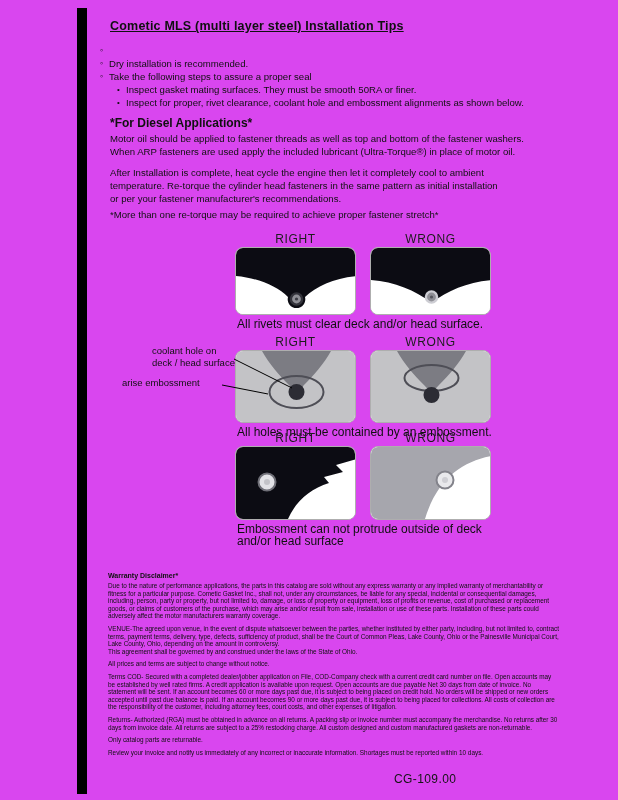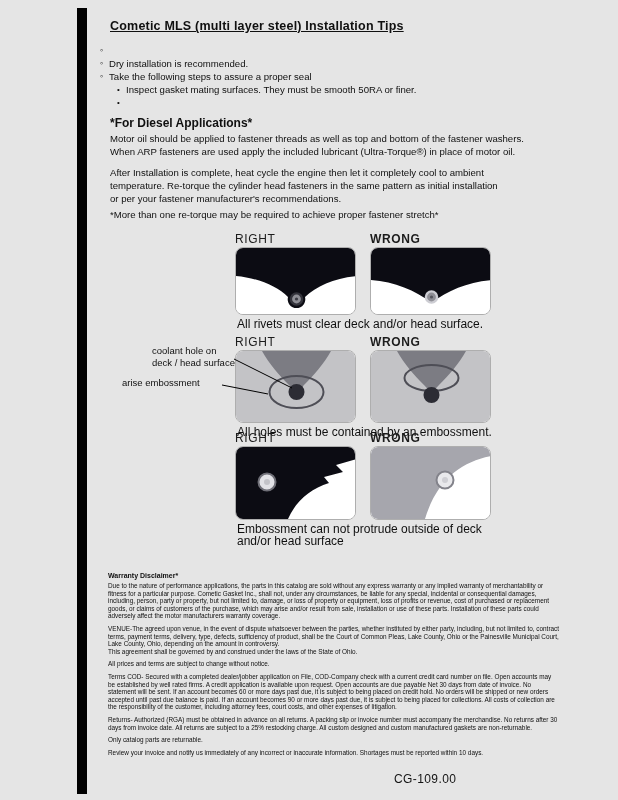--- a/index.html
+++ b/index.html
@@ -1,19 +1,19 @@
 <!DOCTYPE html>
 <html><head>
 <meta charset="utf-8">
 <style>
   * { margin:0; padding:0; box-sizing:border-box; }
   html,body { background:#ffffff; }
   .page {
     position:relative; width:618px; height:800px; margin:0 auto;
-    background:#e5e5e5; color:#101010; overflow:hidden;
+    background:#d946ef; color:#101010; overflow:hidden;
     font-family:"Liberation Sans", sans-serif;
   }
   .left-bar { position:absolute; left:77px; top:8px; width:10px; height:786px; background:#000; }
 
   .title {
     position:absolute; left:110px; top:19px;
     font-size:12.5px; font-weight:bold; text-decoration:underline; letter-spacing:0.2px;
   }
 
   .tips { position:absolute; left:100px; top:44px; width:470px; font-size:9.6px; }
@@ -25,22 +25,22 @@
   .diesel-h { position:absolute; left:110px; top:116px; font-size:12px; font-weight:bold; }
   .para { position:absolute; left:110px; font-size:9.6px; line-height:13px; white-space:pre; }
   .p1 { top:132px; }
   .p2 { top:166px; }
   .note { top:208px; }
 
   .diagrams { position:absolute; left:97px; top:231px; width:480px; height:320px; }
   .dg-row { position:absolute; left:0; width:480px; }
   .dg-row1 { top:1px; } .dg-row2 { top:104px; } .dg-row3 { top:200px; }
   .dg-labels { margin-left:138px; width:256px; display:flex; height:13px; }
-  .dg-labels span { width:121px; font-size:12px; letter-spacing:0.6px; color:#1c1c1c; }
-  .dg-labels span + span { margin-left:14px;font-weight:bold; }
+  .dg-labels span { width:121px; text-align:center; font-size:12px; letter-spacing:0.6px; color:#1c1c1c; }
+  .dg-labels span + span { margin-left:14px; }
   .dg-pair { margin-left:138px; margin-top:2px; display:flex; gap:14px; }
   .dg-img { width:121px; border:1px solid #aeaeae; border-radius:8px; overflow:hidden; background:#fff; }
   .dg-img svg { display:block; }
   .dg-caption { margin-left:140px; margin-top:3px; font-size:12px; line-height:12px; white-space:pre-line; }
 
   .co-text { position:absolute; font-size:9.5px; line-height:11.5px; white-space:pre-line; color:#101010; }
   .co1 { left:55px; top:10px; }
   .co2 { left:25px; top:42px; }
   .co-lines { position:absolute; left:0; top:0; pointer-events:none; }
 
@@ -69,20 +69,21 @@
     <div class="tip-line">
       <span class="mk">◦</span>
       <span class="tx">Take the following steps to assure a proper seal</span>
     </div>
     <div class="tip-line sub">
       <span class="mk">•</span>
       <span class="tx">Inspect gasket mating surfaces.  They must be smooth 50RA or finer.</span>
     </div>
     <div class="tip-line sub">
       <span class="mk">•</span>
+      <span class="tx">Inspect for proper, rivet clearance, coolant hole and embossment alignments as shown below.</span>
     </div>
   </div>
 
   <h2 class="diesel-h">*For Diesel Applications*</h2>
   <p class="para p2">After Installation is complete, heat cycle the engine then let it completely cool to ambient
 temperature. Re-torque the cylinder head fasteners in the same pattern as initial installation
 or per your fastener manufacturer's recommendations.</p>
   <p class="para p1">Motor oil should be applied to fastener threads as well as top and bottom of the fastener washers.
 When ARP fasteners are used apply the included lubricant (Ultra-Torque®) in place of motor oil.</p>
   <p class="para note">*More than one re-torque may be required to achieve proper fastener stretch*</p>

